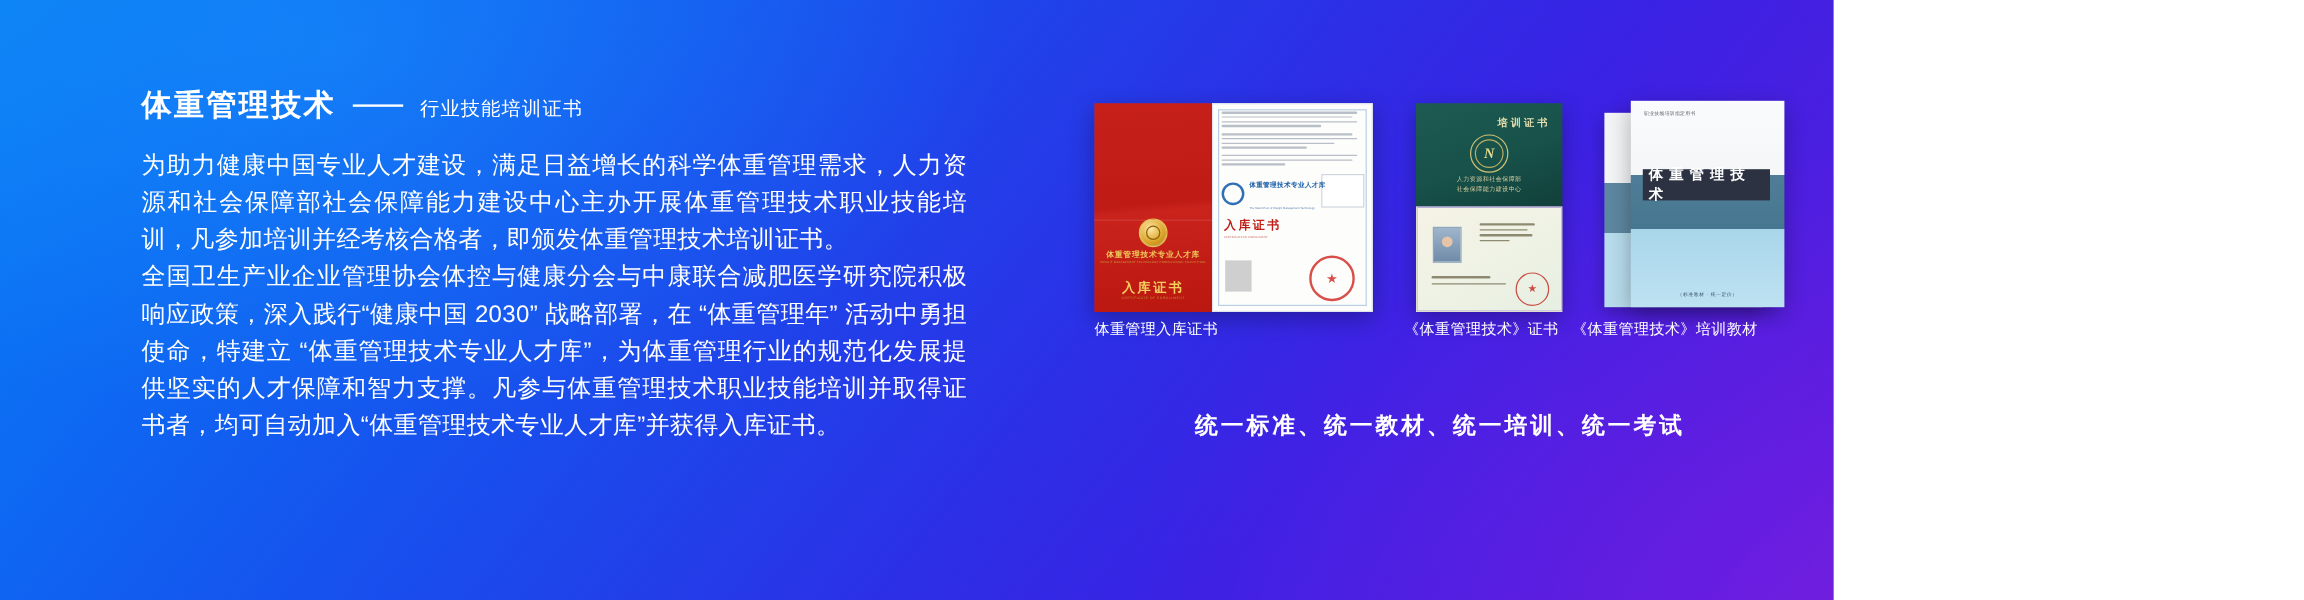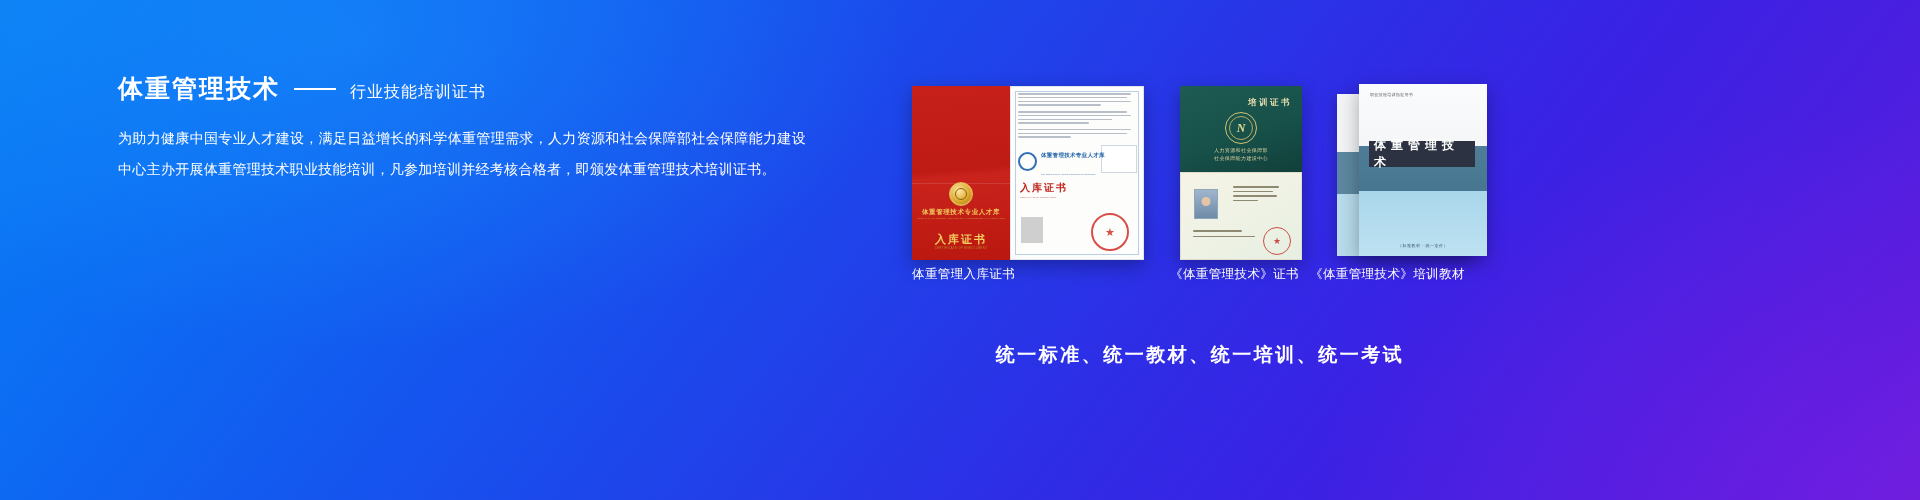--- a/index.html
+++ b/index.html
@@ -8,21 +8,21 @@
   }
   body {
     width: 1920px;
     height: 500px;
     overflow: hidden;
     font-family: "Liberation Sans", "DejaVu Sans", sans-serif;
   }
 
   #banner {
     position: relative;
-    width: 1920px;
+    width: 1528px;
     height: 500px;
     background: linear-gradient(128deg,
         #0a7ff5 0%,
         #0c6df3 14%,
         #1457ef 30%,
         #1f43ea 45%,
         #2d2ee6 60%,
         #3a22e4 72%,
         #4a1fe0 84%,
         #5a1ddd 94%,
@@ -70,21 +70,21 @@
   }
   .title-sub {
     font-size: 16px;
     font-weight: 400;
     color: #ffffff;
     letter-spacing: 1px;
     line-height: 1;
   }
 
   .para {
-    font-size: 14px;
+    font-size: 20px;
     line-height: 31px;
     color: #ffffff;
     letter-spacing: 0.3px;
     margin: 0;
     width: 688px;
     text-align: justify;
     text-justify: inter-ideograph;
   }
   .para + .para { margin-top: 0px; }
 
@@ -394,20 +394,21 @@
 
   <div class="left-col">
 
     <div class="title-row">
       <div class="title-main">体重管理技术</div>
       <span class="title-dash"></span>
       <div class="title-sub">行业技能培训证书</div>
     </div>
 
     <p class="para">为助力健康中国专业人才建设，满足日益增长的科学体重管理需求，人力资源和社会保障部社会保障能力建设中心主办开展体重管理技术职业技能培训，凡参加培训并经考核合格者，即颁发体重管理技术培训证书。</p>
+    <p class="para">全国卫生产业企业管理协会体控与健康分会与中康联合减肥医学研究院积极响应政策，深入践行“健康中国 2030” 战略部署，在 “体重管理年” 活动中勇担使命，特建立 “体重管理技术专业人才库”，为体重管理行业的规范化发展提供坚实的人才保障和智力支撑。凡参与体重管理技术职业技能培训并取得证书者，均可自动加入“体重管理技术专业人才库”并获得入库证书。</p>
   </div>
 
   <div class="right-col">
     <div class="cert-row">
 
       <div class="cert1">
         <div class="cert1-cover">
           <div class="split"></div>
           <div class="cert1-emblem"></div>
           <div class="cert1-org">体重管理技术专业人才库</div>

